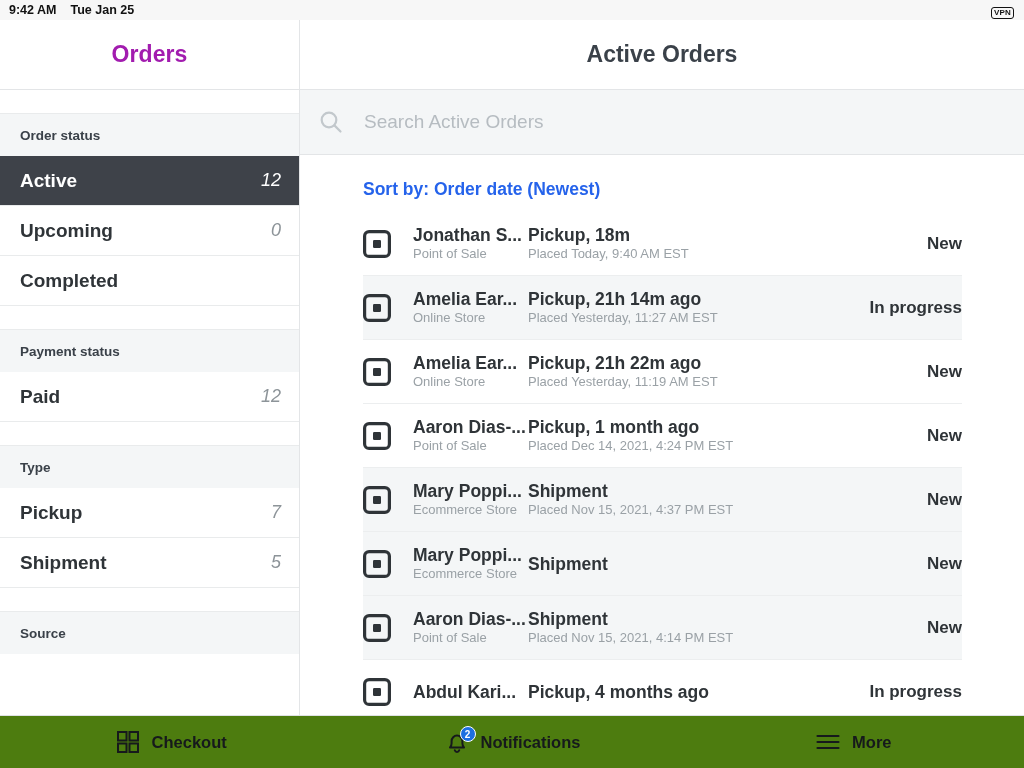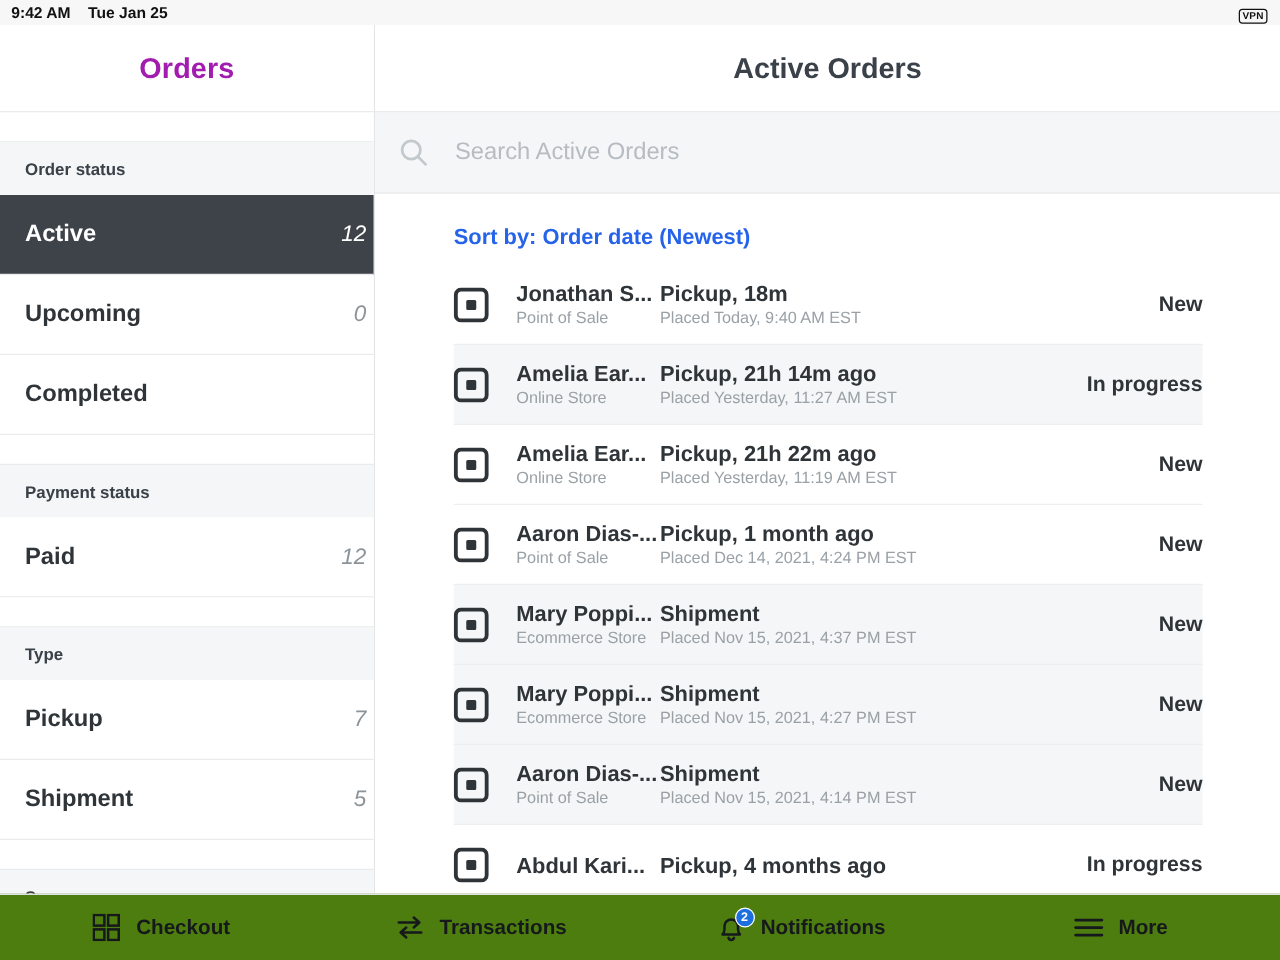--- a/index.html
+++ b/index.html
@@ -46,22 +46,22 @@
     height: 70px; display: flex; align-items: center; justify-content: center;
     border-bottom: 1px solid #e3e5e7; background: #fff;
   }
   .sidebar-title { font-size: 23px; font-weight: bold; color: #a21caf; letter-spacing: .1px; }
   .gap-block { height: 24px; background: #fff; border-bottom: 1px solid #e9ebec; }
   .group-label {
     height: 42px; background: #f4f6f7; display: flex; align-items: center;
     padding-left: 20px; font-size: 13.5px; font-weight: bold; color: #3a4149;
   }
   .side-row {
-    height: 64px; display: flex; align-items: center; justify-content: space-between;
-    padding: 0 6px 0 20px; background: #fff; border-bottom: 1px solid #e9ebec;
+    height: 50px; display: flex; align-items: center; justify-content: space-between;
+    padding: 0 18px 0 20px; background: #fff; border-bottom: 1px solid #e9ebec;
   }
   .side-row.active { background: #3e4249; }
   .side-row .label { font-size: 19px; font-weight: bold; color: #2f3438; }
   .side-row.active .label { color: #ffffff; }
   .side-row .count { font-size: 18px; color: #8d9499; font-style: italic; }
   .side-row.active .count { color: #ffffff; font-weight: normal; }
 
   
   .main { flex: 1; height: 100%; background: #ffffff; position: relative; overflow: hidden; }
   .main-header {
@@ -286,21 +286,20 @@
               <span class="sq-icon"><svg width="28" height="28" viewBox="0 0 28 28">
                   <rect x="1.6" y="1.6" width="24.8" height="24.8" rx="4.5" fill="none" stroke="#2f3438" stroke-width="3.2"></rect>
                   <rect x="10" y="10" width="8" height="8" rx="1.2" fill="#2f3438"></rect>
                 </svg></span>
               <div class="col-customer">
                 <div class="name">Mary Poppi...</div>
                 <div class="sub">Ecommerce Store</div>
               </div>
               <div class="col-detail">
                 <div class="detail">Shipment</div>
-                <div class="sub">Placed Nov 15, 2021, 4:27 PM EST</div>
               </div>
               <div class="status">New</div>
             </div>
             <div class="order-row alt">
               <span class="sq-icon"><svg width="28" height="28" viewBox="0 0 28 28">
                   <rect x="1.6" y="1.6" width="24.8" height="24.8" rx="4.5" fill="none" stroke="#2f3438" stroke-width="3.2"></rect>
                   <rect x="10" y="10" width="8" height="8" rx="1.2" fill="#2f3438"></rect>
                 </svg></span>
               <div class="col-customer">
                 <div class="name">Aaron Dias-...</div>
@@ -338,29 +337,20 @@
         <svg width="22" height="22" viewBox="0 0 22 22">
           <rect x="1" y="1" width="8.5" height="8.5" fill="none" stroke="#16191c" stroke-width="2"></rect>
           <rect x="12.5" y="1" width="8.5" height="8.5" fill="none" stroke="#16191c" stroke-width="2"></rect>
           <rect x="1" y="12.5" width="8.5" height="8.5" fill="none" stroke="#16191c" stroke-width="2"></rect>
           <rect x="12.5" y="12.5" width="8.5" height="8.5" fill="none" stroke="#16191c" stroke-width="2"></rect>
         </svg>
       </span>
       <span class="tab-label">Checkout</span>
     </div>
 
-    <div class="tab">
-      <span class="tab-icon">
-        <svg width="24" height="22" viewBox="0 0 24 22">
-          <path d="M3 7h16M15 3l4.5 4-4.5 4" fill="none" stroke="#16191c" stroke-width="2" stroke-linecap="round" stroke-linejoin="round"></path>
-          <path d="M21 15H5M9 11l-4.5 4 4.5 4" fill="none" stroke="#16191c" stroke-width="2" stroke-linecap="round" stroke-linejoin="round"></path>
-        </svg>
-      </span>
-      <span class="tab-label">Transactions</span>
-    </div>
 
     <div class="tab">
       <span class="tab-icon">
         <svg width="22" height="23" viewBox="0 0 22 23">
           <path d="M4 16.5c1.2-1.2 1.6-2.4 1.6-4.3V10a5.4 5.4 0 0 1 10.8 0v2.2c0 1.9.4 3.1 1.6 4.3z" fill="none" stroke="#16191c" stroke-width="2" stroke-linejoin="round"></path>
           <path d="M8.8 19.3a2.3 2.3 0 0 0 4.4 0" fill="none" stroke="#16191c" stroke-width="2" stroke-linecap="round"></path>
         </svg>
         <span class="badge">2</span>
       </span>
       <span class="tab-label">Notifications</span>

